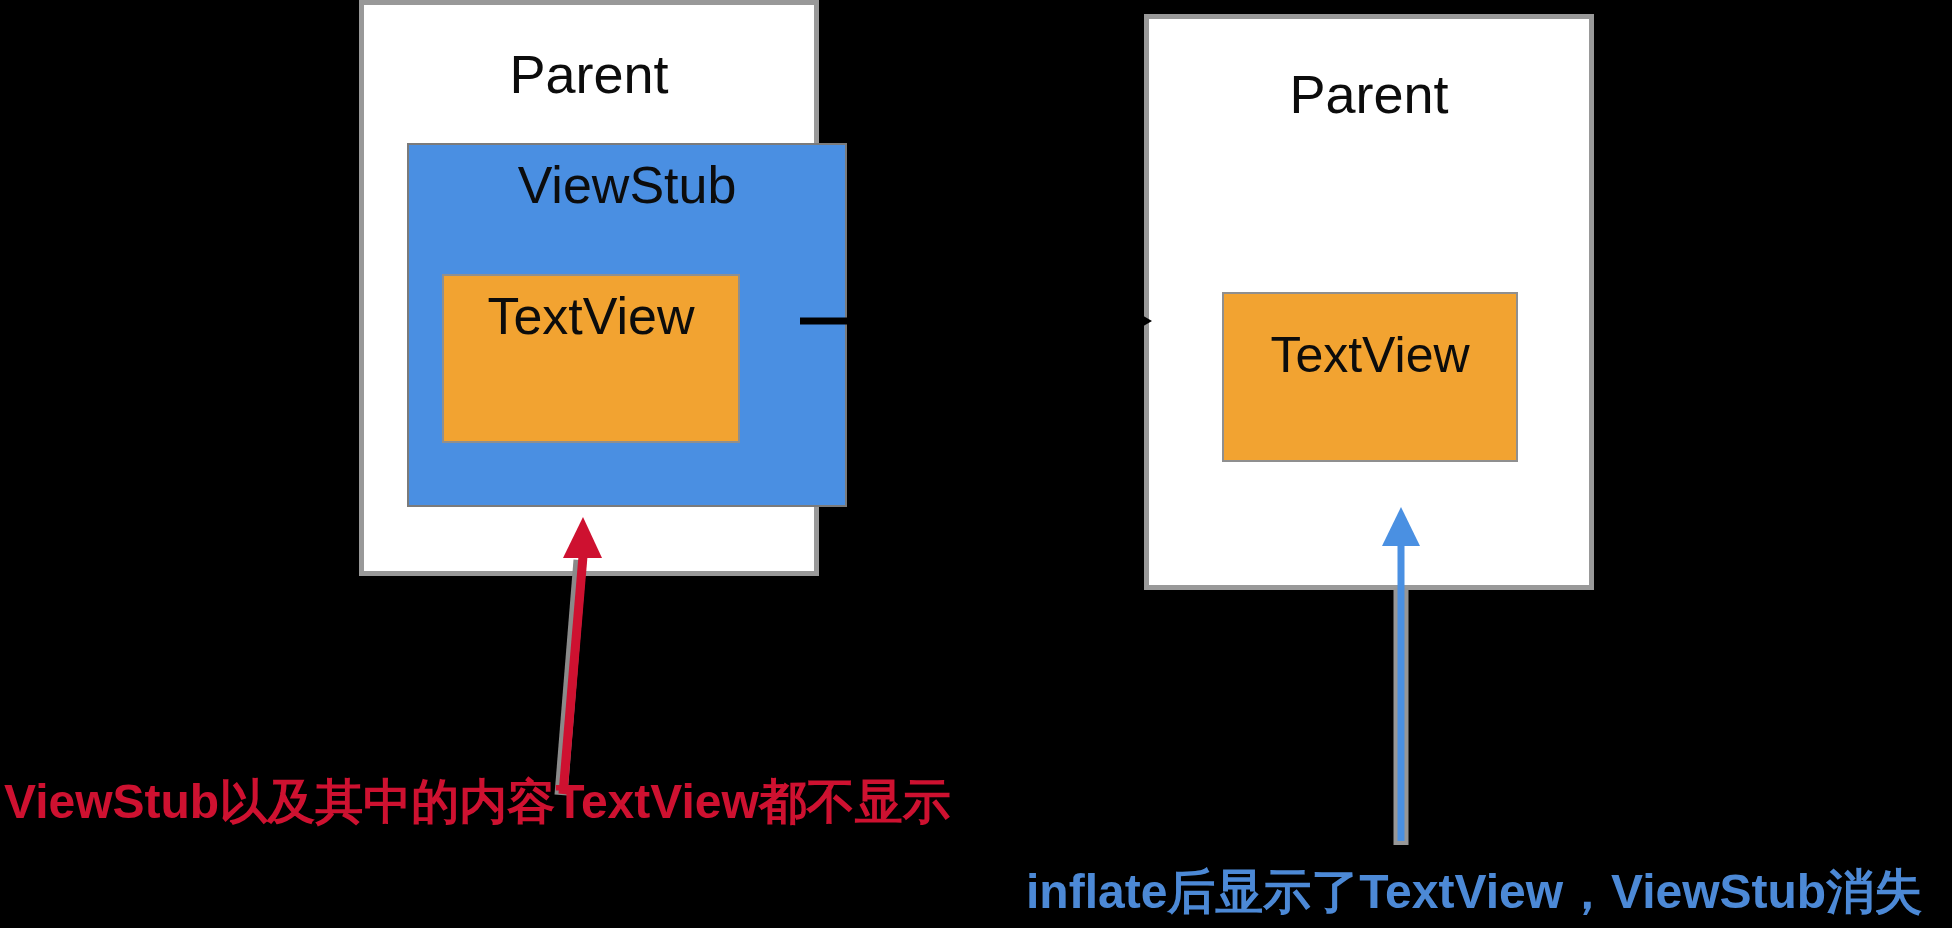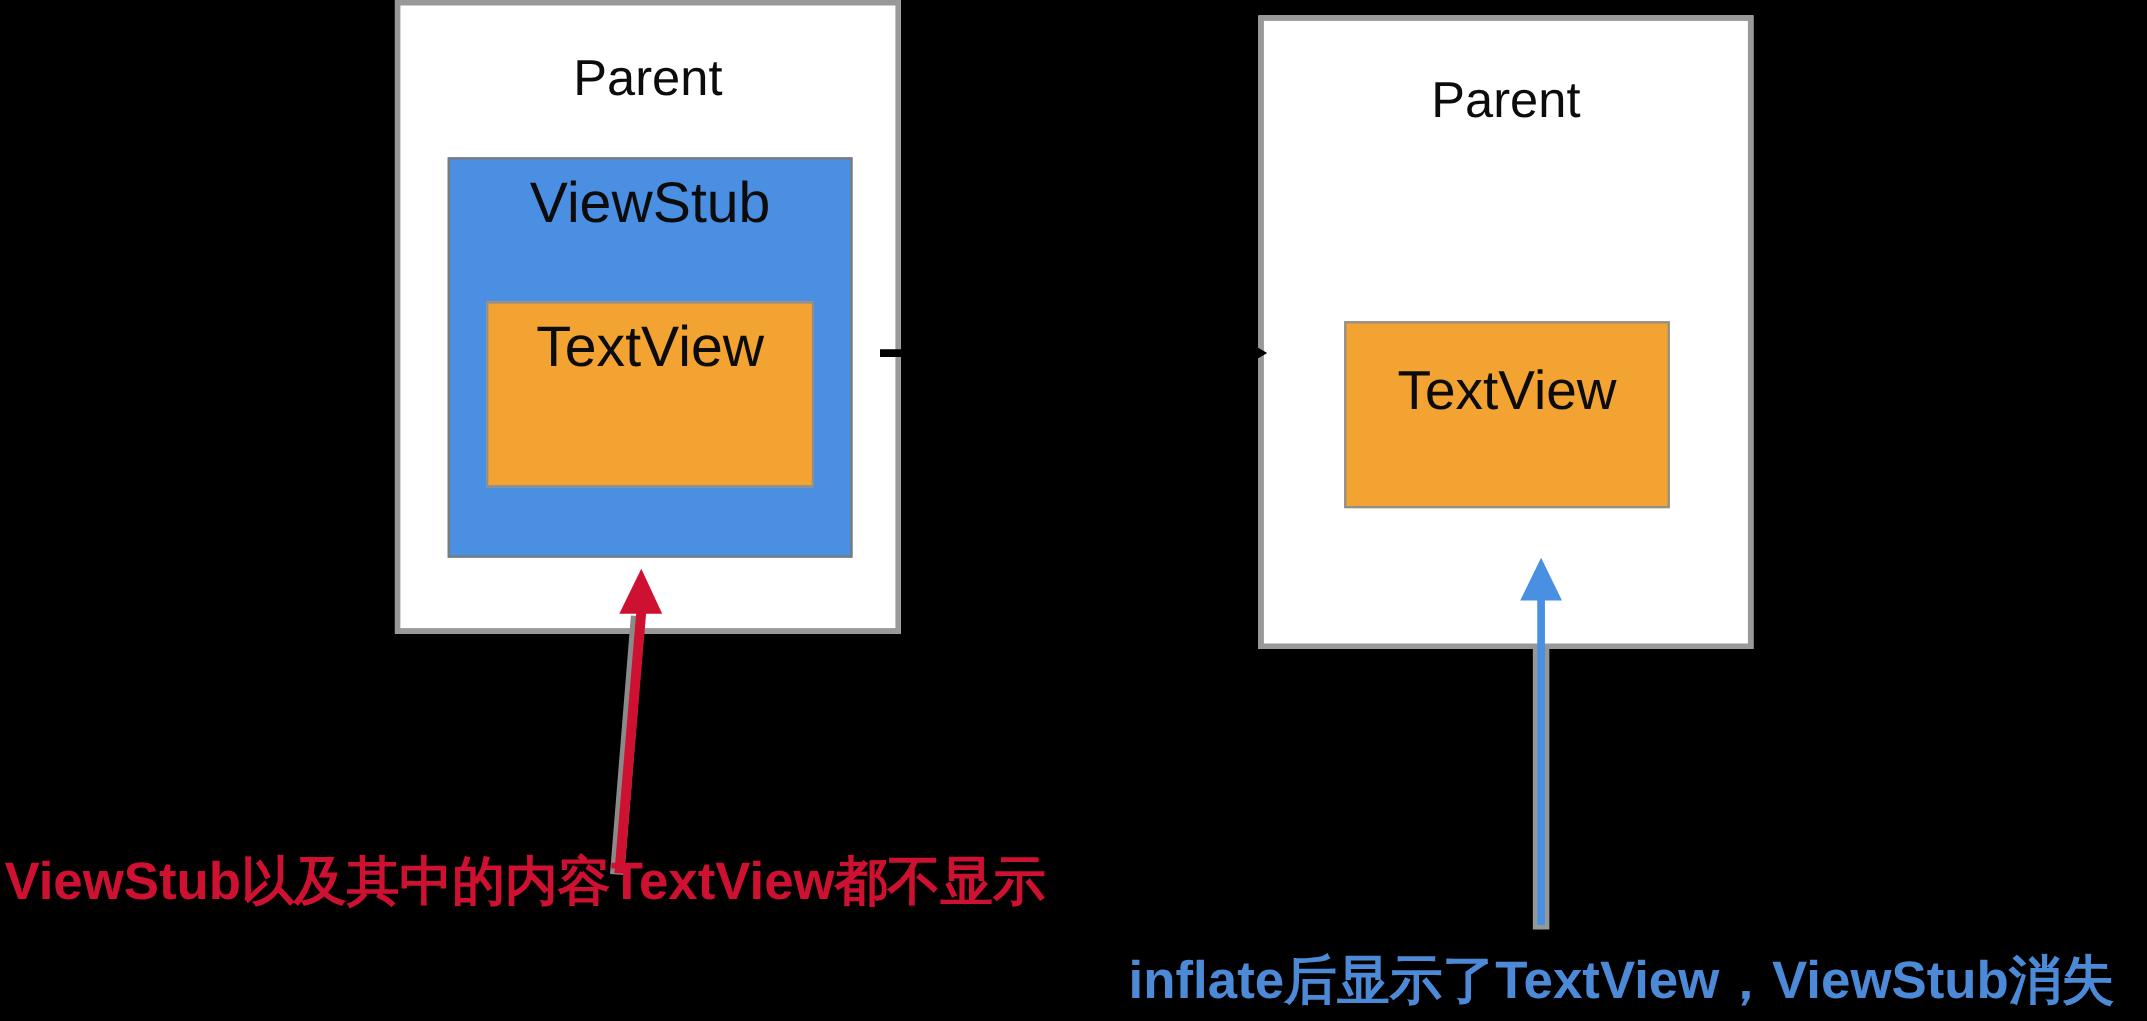--- a/index.html
+++ b/index.html
@@ -20,30 +20,30 @@
   .panel {
     position: absolute;
     background: #ffffff;
     border: 5px solid #999999;
   }
   #left-panel  { left: 359px;  top: 0px;   width: 460px; height: 576px; }
   #right-panel { left: 1144px; top: 14px;  width: 450px; height: 576px; }
   .panel-title {
     margin-top: 42px;
     text-align: center;
-    font-size: 46px;
+    font-size: 54px;
     line-height: 1;
     color: #0c0c0c;
   }
   #right-panel .panel-title { margin-top: 48px; }
   
   #viewstub-box {
     position: absolute;
     left: 43px; top: 138px;
-    width: 368px; height: 364px;
+    width: 440px; height: 364px;
     background: #4a8fe2;
     border: 2px solid #7b7b7b;
   }
   #viewstub-box .box-title {
     margin-top: 14px;
     text-align: center;
     font-size: 52px;
     line-height: 1;
     color: #0c0c0c;
   }

